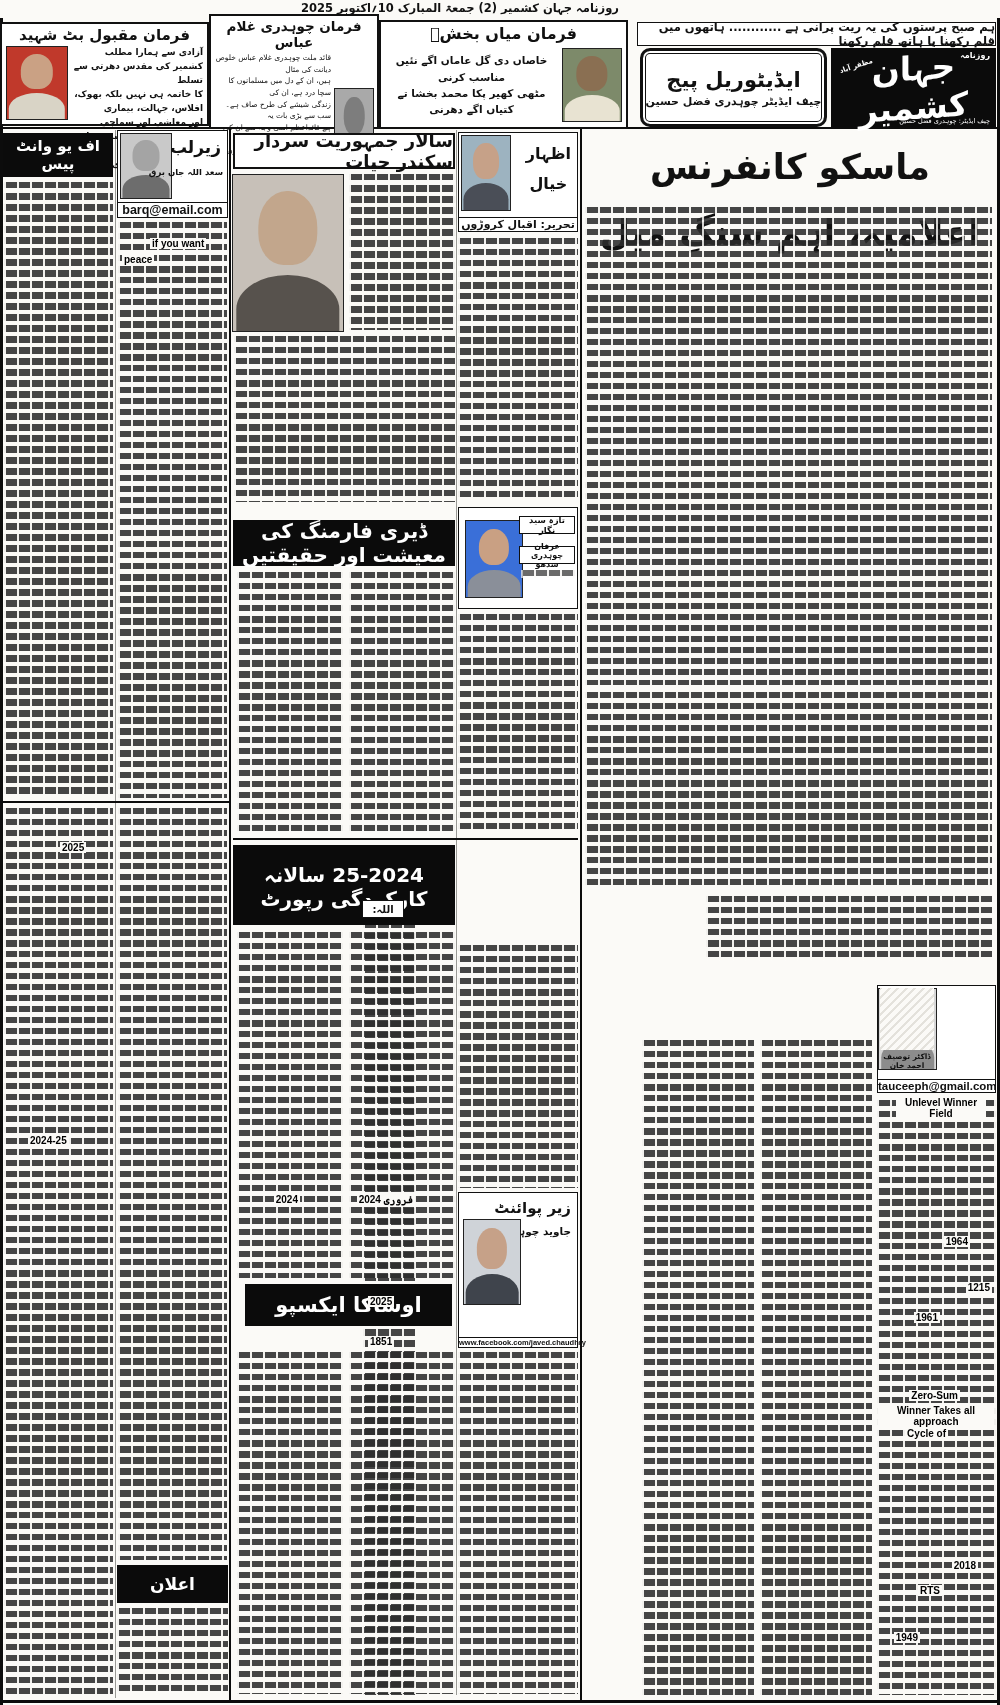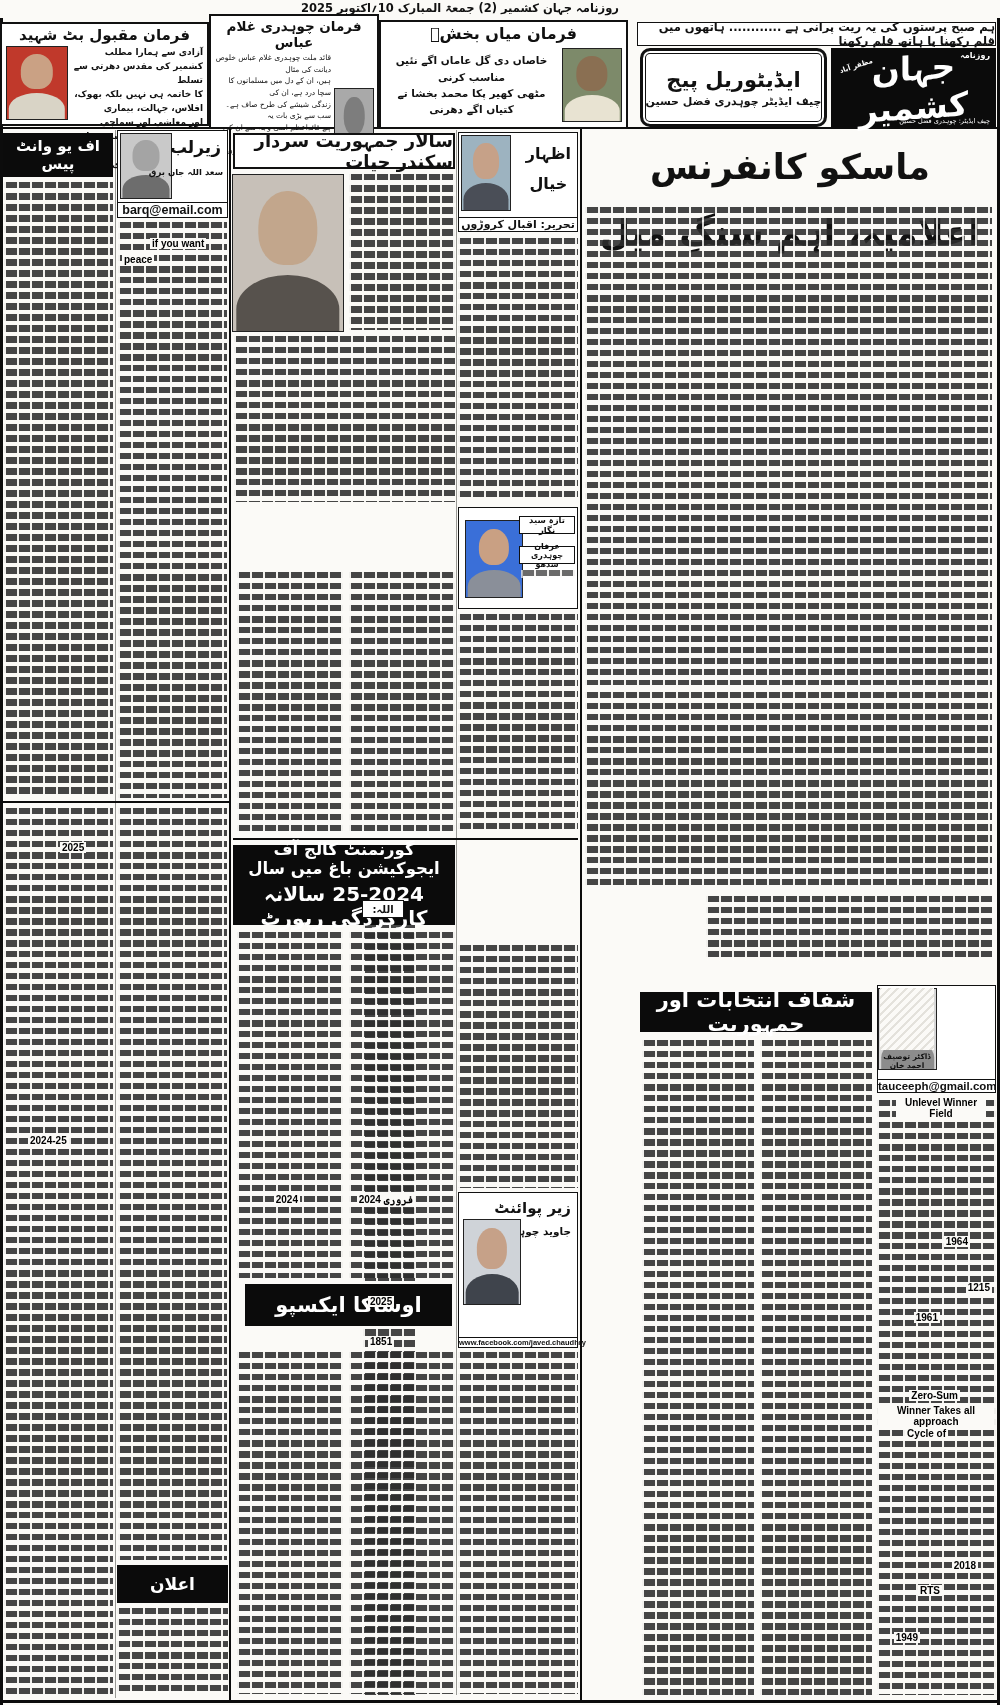--- a/index.html
+++ b/index.html
@@ -110,23 +110,20 @@
   <div class="labelbar" style="left:362px;top:900px;width:40px;height:16px;font-size:10px;">اللہ:</div>
   <div class="sim" style="left:363px;top:922px;width:52px;height:773px;"></div>
 
   <div class="abs" style="right:4px;top:985px;width:119px;height:108px;border:1px solid #111;background:#fff;z-index:2;">
     <div class="ph" style="position:absolute;right:58px;top:2px;width:57px;height:80px;--bg:#d8d8d4;--face:#bfae9c;--coat:#8c8c88;filter:grayscale(1);"></div>
     <div class="scribble" style="position:absolute;left:2px;top:2px;width:54px;height:62px;"></div>
     <div style="position:absolute;left:2px;top:66px;width:54px;font-size:7.5px;font-weight:bold;text-align:center;">ڈاکٹر توصیف احمد خان</div>
     <div style="position:absolute;left:0;bottom:0;width:100%;border-top:1px solid #111;font-family:'Liberation Sans',sans-serif;font-weight:bold;font-size:11.5px;text-align:center;direction:ltr;">tauceeph@gmail.com</div>
   </div>
 
-  <div class="blackbox" style="right:128px;top:992px;width:232px;height:40px;font-size:21px;">
-    <span>شفاف انتخابات اور جمہوریت</span>
-  </div>
 
   <div class="sim" style="right:128px;top:1040px;width:112px;height:655px;"></div>
   <div class="sim" style="right:246px;top:1040px;width:112px;height:655px;"></div>
   <div class="sim" style="right:4px;top:1100px;width:119px;height:595px;"></div>
 
   <span class="snip" style="right:14px;top:1097px;width:86px;">Unlevel Winner Field</span>
   <span class="snip" style="right:30px;top:1236px;">1964</span>
   <span class="snip" style="right:8px;top:1282px;">1215</span>
   <span class="snip" style="right:60px;top:1312px;">1961</span>
   <span class="snip" style="right:46px;top:1405px;margin-left:34px;">UNDP</span>
@@ -157,29 +154,31 @@
   <div class="sim" style="right:545px;top:336px;width:221px;height:166px;"></div>
   <div class="sim" style="right:422px;top:238px;width:120px;height:264px;"></div>
 
   <div class="abs" style="right:422px;top:507px;width:120px;height:102px;border:1px solid #111;background:#fff;z-index:2;">
     <div class="ph" style="position:absolute;left:6px;top:12px;width:56px;height:76px;--bg:#3a6fd8;--face:#c9a083;--coat:#8a8f99;"></div>
     <div class="labelbar" style="right:2px;top:8px;width:54px;height:16px;font-size:8.5px;position:absolute;">تازہ سید نگار</div>
     <div class="labelbar" style="right:2px;top:38px;width:54px;height:16px;font-size:8px;position:absolute;">عرفان چوہدری سدھو</div>
     <div class="sim lt" style="right:2px;top:62px;width:54px;height:8px;position:absolute;"></div>
   </div>
 
+  <div class="blackbox" style="right:545px;top:520px;width:222px;height:46px;font-size:20px;">
+    <span>ڈیری فارمنگ کی معیشت اور حقیقتیں</span>
+  </div>
   <div class="sim" style="right:545px;top:572px;width:106px;height:262px;"></div>
   <div class="sim" style="right:657px;top:572px;width:106px;height:262px;"></div>
   <div class="sim" style="right:422px;top:614px;width:120px;height:220px;"></div>
 
   <div class="hrule" style="right:422px;top:838px;width:345px;height:2px;"></div>
 
 
   <div class="blackbox" style="right:545px;top:845px;width:222px;height:80px;">
-    <div style="font-size:16.5px;">گورنمنٹ کالج آف ایجوکیشن باغ میں سال</div>
     <div style="font-size:20px;margin-top:4px;">25-2024 سالانہ کارکردگی رپورٹ</div>
   </div>
   <div class="sim" style="right:545px;top:932px;width:106px;height:346px;"></div>
   <div class="sim" style="right:657px;top:932px;width:106px;height:346px;"></div>
   <div class="sim" style="right:422px;top:945px;width:120px;height:243px;"></div>
   <span class="snip" style="right:700px;top:1194px;">2024</span>
   <span class="snip" style="right:585px;top:1194px;direction:rtl;">فروری 2024</span>
 
   <div class="abs" style="right:422px;top:1192px;width:120px;height:156px;border:1px solid #111;background:#fff;z-index:2;">
     <div style="position:absolute;top:6px;right:6px;font-size:15px;font-weight:bold;">زیر پوائنٹ</div>

